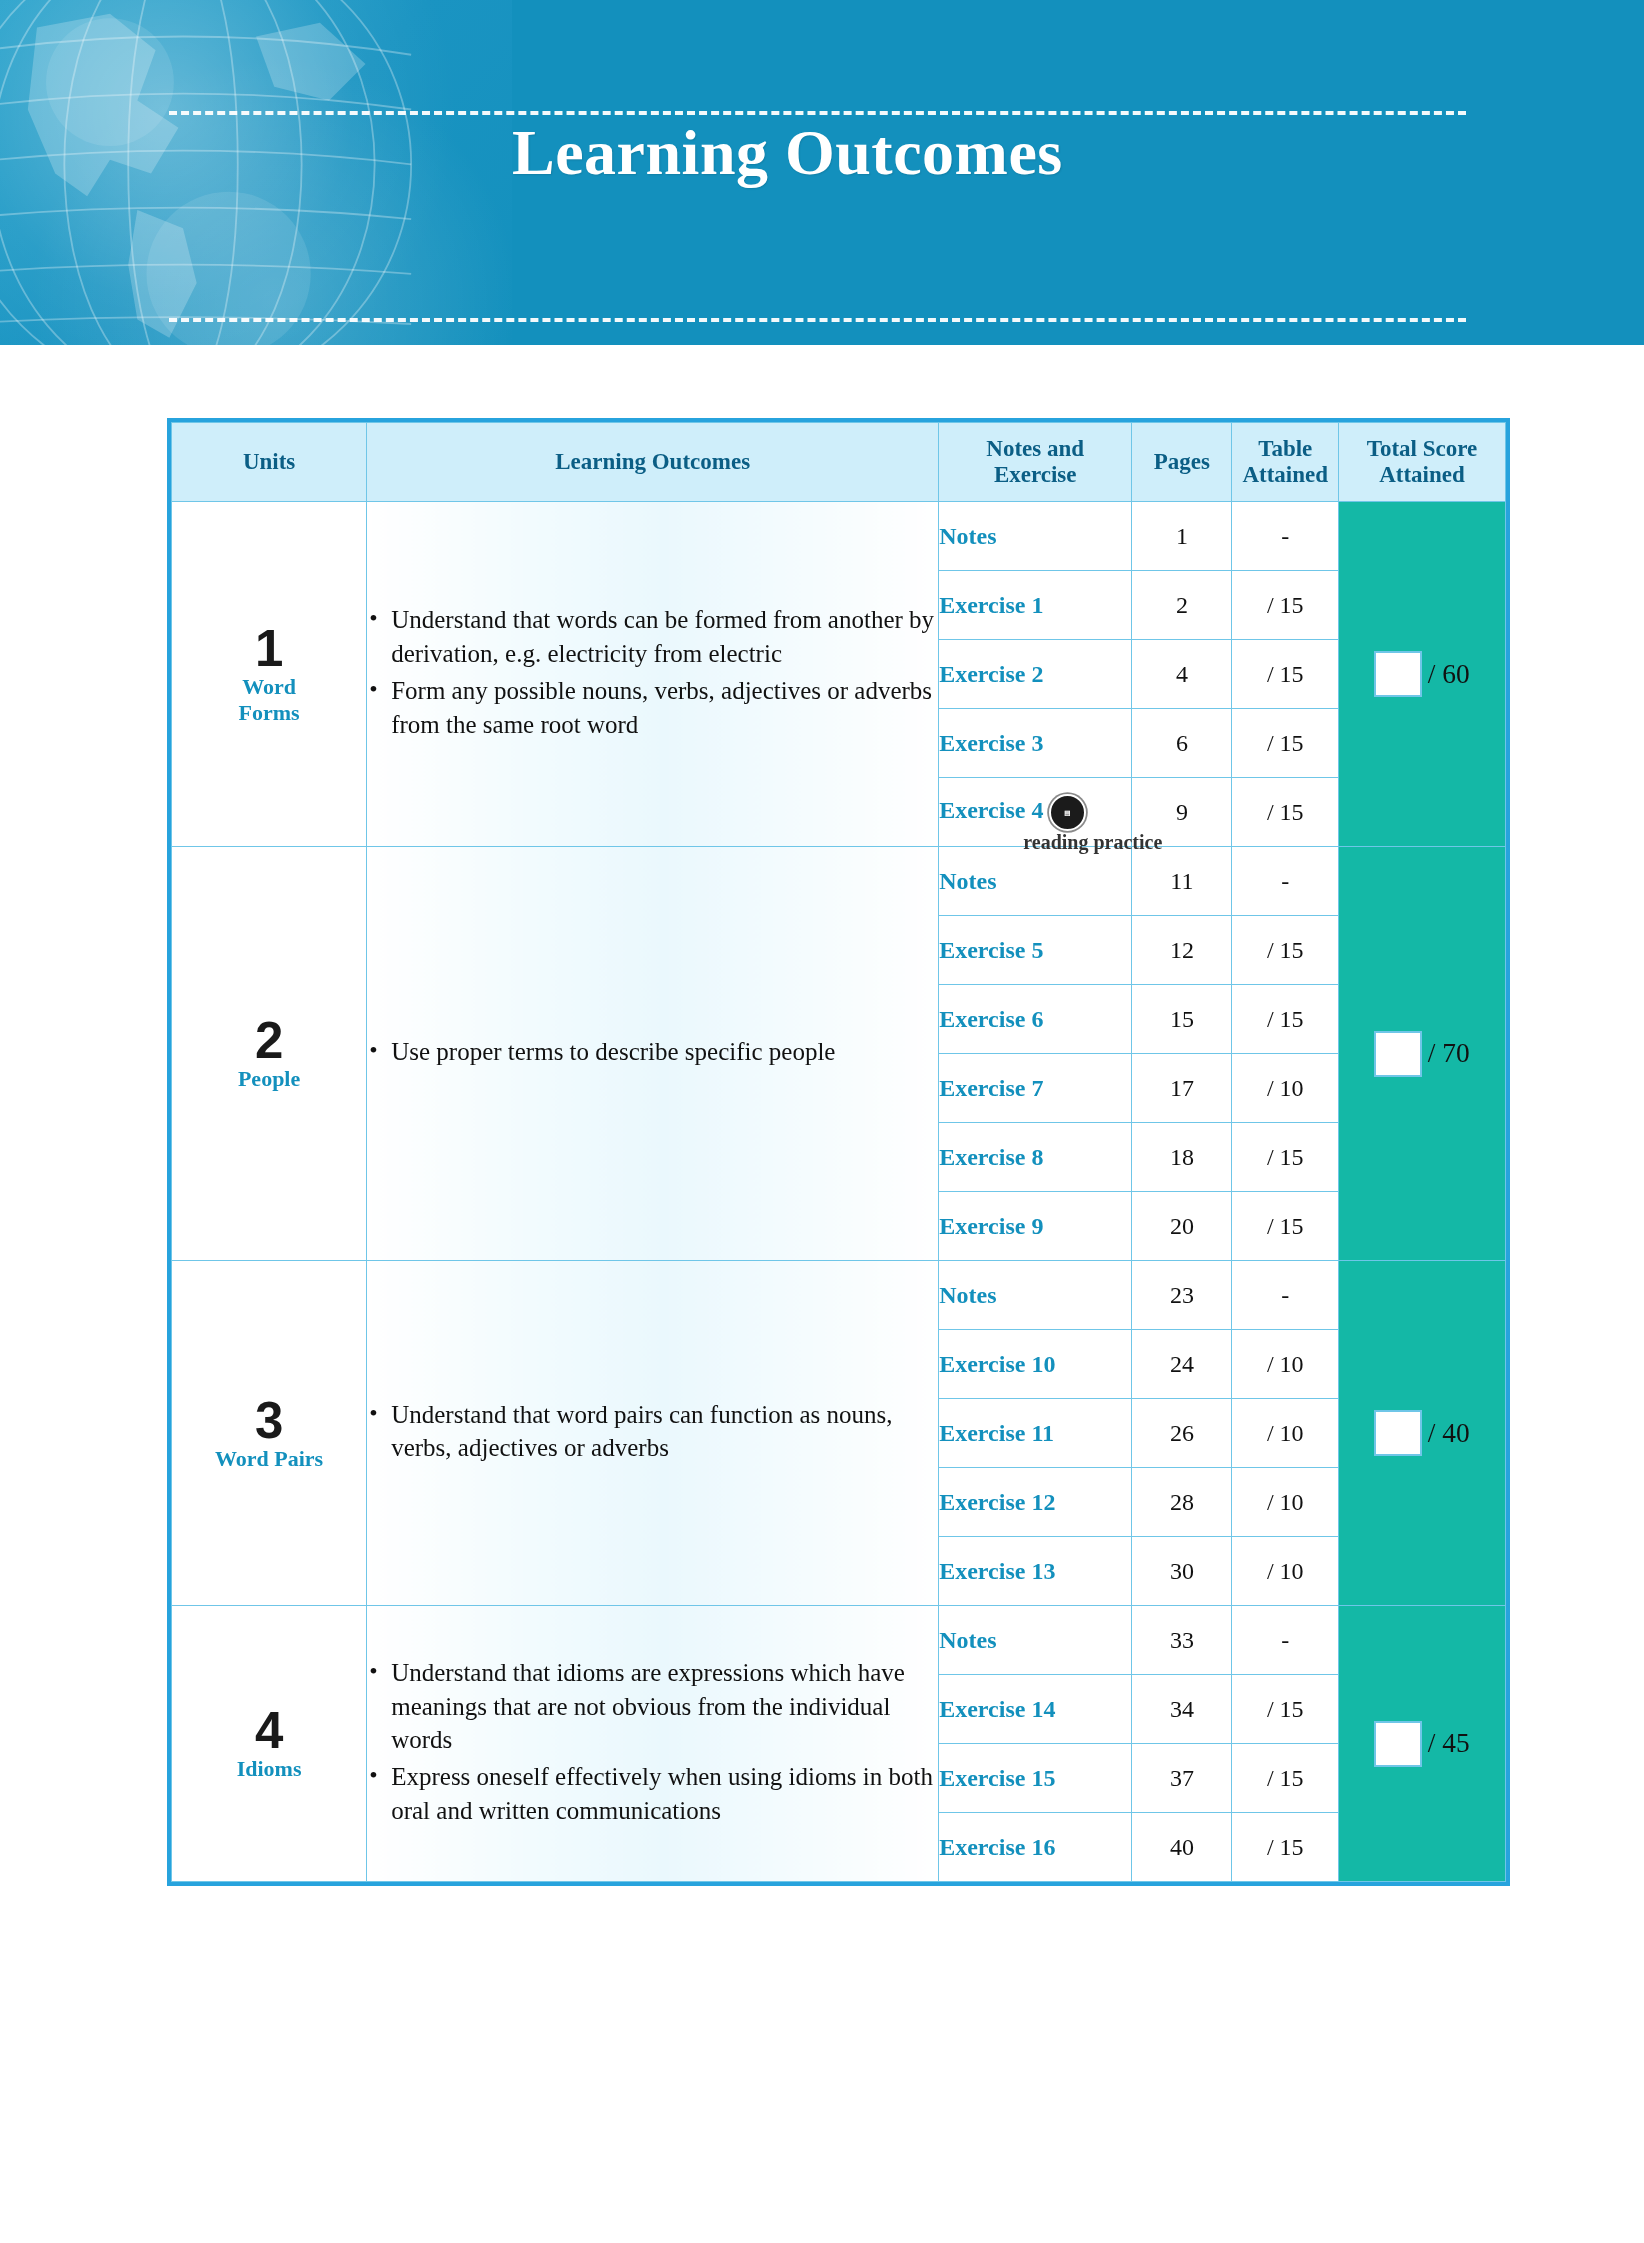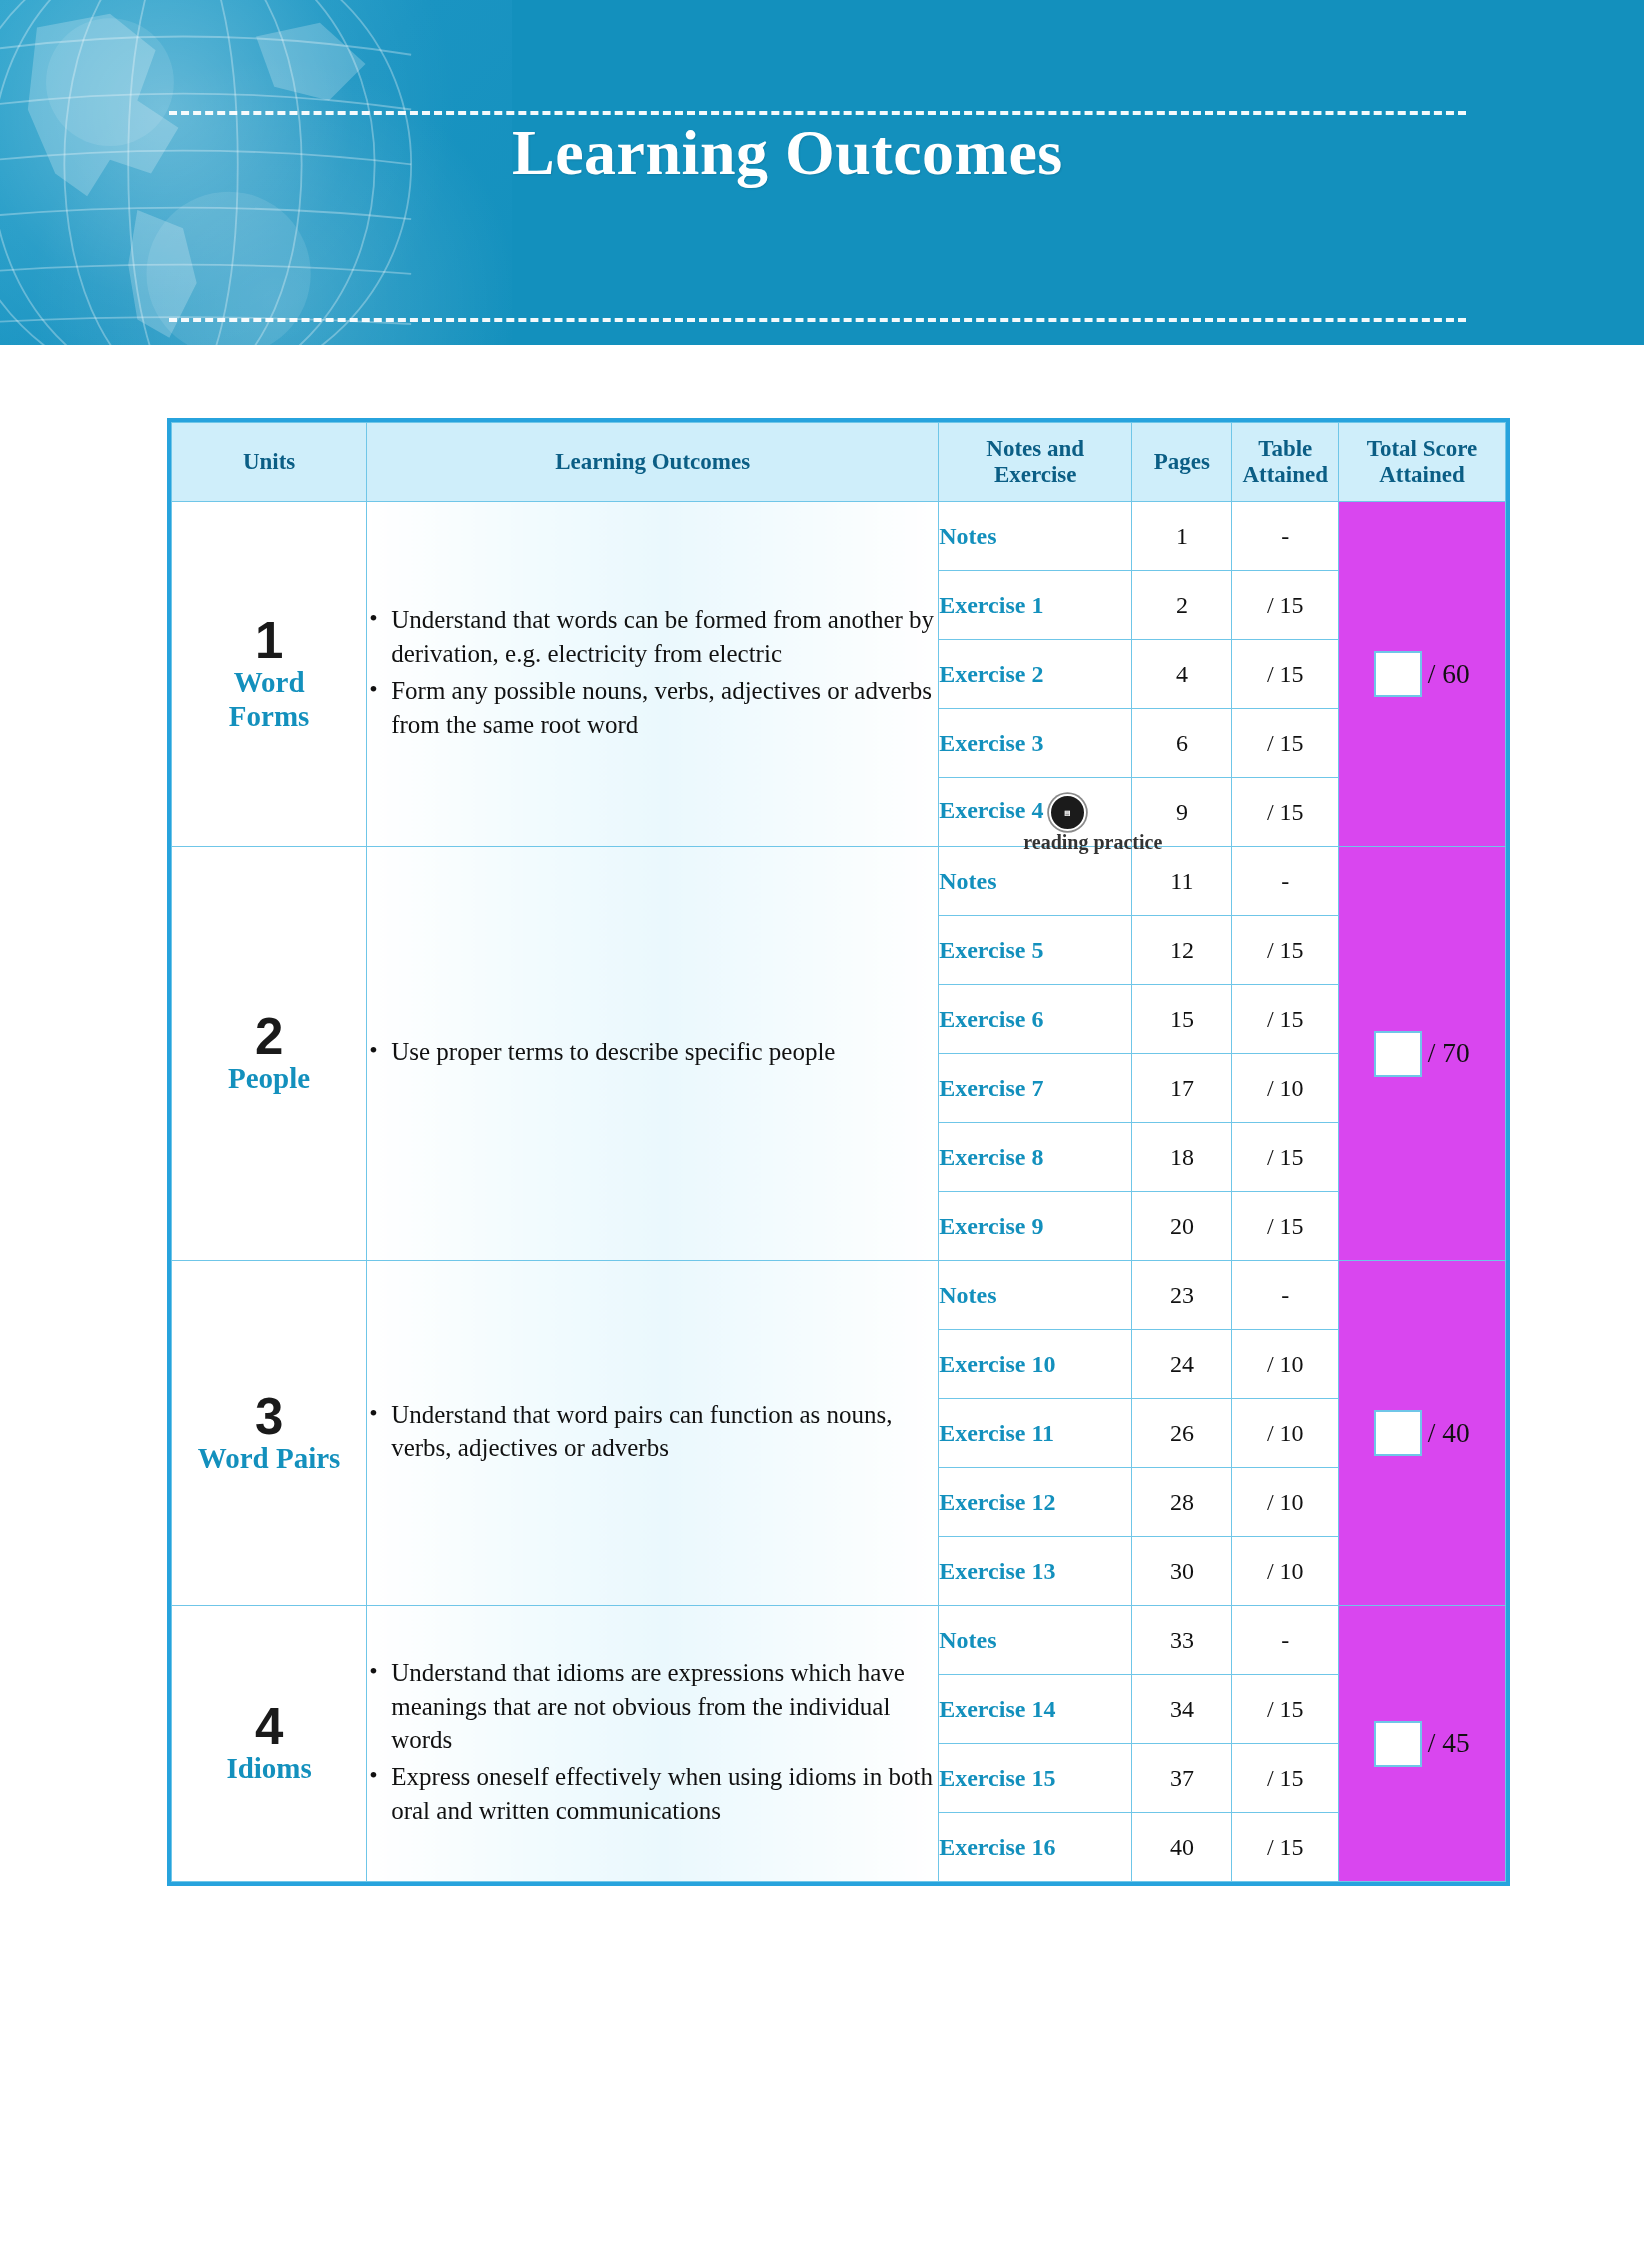--- a/index.html
+++ b/index.html
@@ -105,21 +105,21 @@
     vertical-align: middle;
   }
   .unit-num {
     font-size: 51px;
     font-weight: bold;
     color: #1a1a1a;
     line-height: 1;
     font-family: "Liberation Sans", sans-serif;
   }
   .unit-name {
-    font-size: 29px;
+    font-size: 22px;
     font-weight: bold;
     color: #1390bd;
     margin-top: 0;
     line-height: 1.15;
   }
 
   .outcome-cell {
     background: linear-gradient(to right, #ffffff 0%, #f2fbfe 28%, #eaf8fd 52%, #ffffff 100%);
     padding: 20px 24px 20px 16.4px;
     vertical-align: top;
@@ -154,21 +154,21 @@
     position: relative;
   }
   .page-cell, .score-cell {
     text-align: center;
     font-size: 24px;
     color: #111;
   }
   .total-cell {
     text-align: right;
     vertical-align: middle;
-    background: #d946ef;
+    background: #14b8a6;
   }
   .total-inner {
     display: flex;
     align-items: center;
     justify-content: center;
     gap: 5.5px;
   }
   .score-box {
     width: 48px;
     height: 46px;

